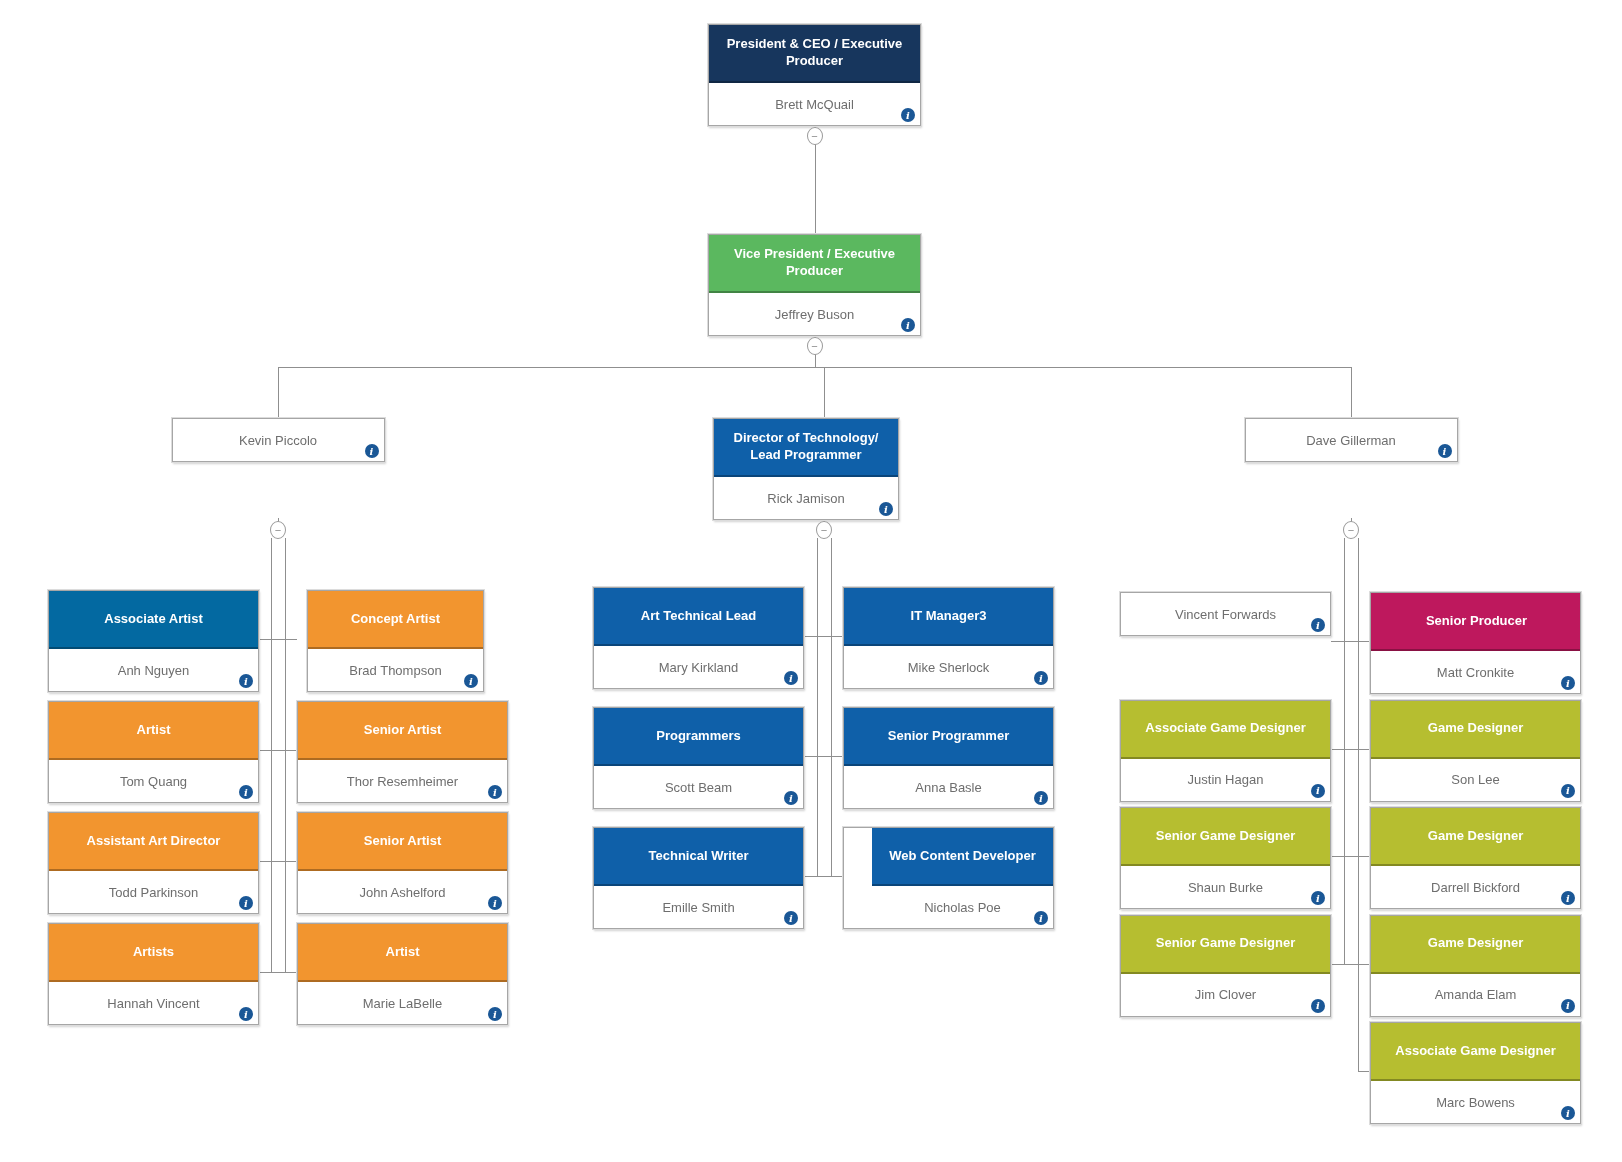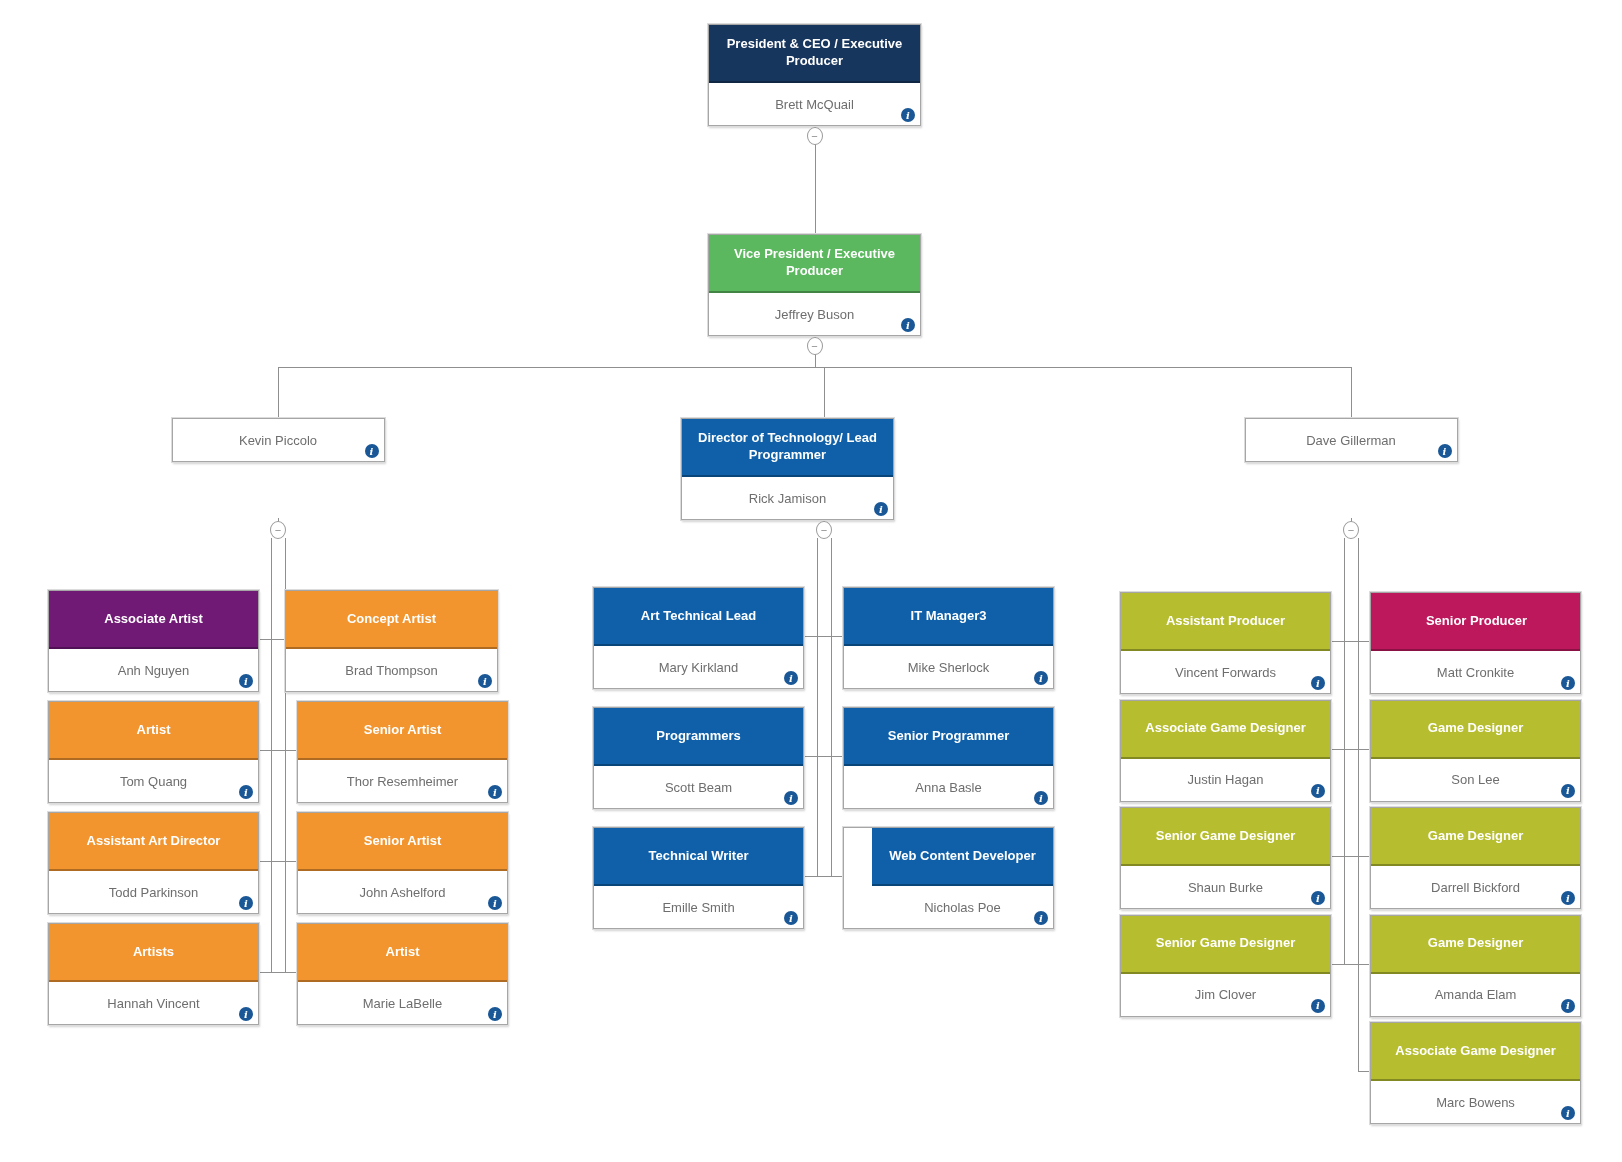--- a/index.html
+++ b/index.html
@@ -83,27 +83,27 @@
       <div class="node" style="left: 708px; top: 234px; width: 213px;">
     <div class="node-head" style="background: rgb(91, 184, 95);">Vice President / Executive Producer</div>
     <div class="node-body">
       <span class="node-person">Jeffrey Buson</span>
       <span class="info" style="background: rgb(26, 87, 150);">i</span>
     </div>
   </div>
       <div class="toggle" style="left: 806.5px; top: 127px;">−</div>
       <div class="toggle" style="left: 806.5px; top: 337px;">−</div>
       <div class="node" style="left: 48px; top: 590px; width: 211px;">
-    <div class="node-head" style="background: #701a75;">Associate Artist</div>
+    <div class="node-head" style="background: #0369a1;">Associate Artist</div>
     <div class="node-body">
       <span class="node-person">Anh Nguyen</span>
       <span class="info" style="background: rgb(26, 87, 150);">i</span>
     </div>
   </div>
-      <div class="node" style="left: 285px; top: 590px; width: 213px;">
+      <div class="node" style="left: 307px; top: 590px; width: 177px;">
     <div class="node-head" style="background: rgb(242, 149, 47);">Concept Artist</div>
     <div class="node-body">
       <span class="node-person">Brad Thompson</span>
       <span class="info" style="background: rgb(26, 87, 150);">i</span>
     </div>
   </div>
       <div class="node" style="left: 48px; top: 701px; width: 211px;">
     <div class="node-head" style="background: rgb(242, 149, 47);">Artist</div>
     <div class="node-body">
       <span class="node-person">Tom Quang</span>
@@ -187,30 +187,29 @@
       <span class="info" style="background: rgb(26, 87, 150);">i</span>
     </div>
   </div>
       <div class="node" style="left: 843px; top: 827px; width: 211px; padding-left: 28px;">
     <div class="node-head" style="background: rgb(15, 96, 169);">Web Content Developer</div>
     <div class="node-body">
       <span class="node-person">Nicholas Poe</span>
       <span class="info" style="background: rgb(26, 87, 150);">i</span>
     </div>
   </div>
-      <div class="node" style="left: 681px; top: 418px; width: 213px;">
+      <div class="node" style="left: 713px; top: 418px; width: 186px;">
     <div class="node-head" style="background: rgb(15, 96, 169);">Director of Technology/ Lead Programmer</div>
     <div class="node-body">
       <span class="node-person">Rick Jamison</span>
       <span class="info" style="background: rgb(26, 87, 150);">i</span>
     </div>
   </div>
       <div class="toggle" style="left: 816px; top: 521px;">−</div>
       <div class="node" style="left: 1120px; top: 592px; width: 211px;">
-    <div class="node-head" style="background: rgb(182, 190, 48);">Assistant Producer</div>
     <div class="node-body">
       <span class="node-person">Vincent Forwards</span>
       <span class="info" style="background: rgb(26, 87, 150);">i</span>
     </div>
   </div>
       <div class="node" style="left: 1370px; top: 592px; width: 211px;">
     <div class="node-head" style="background: #be185d; padding-left: 12px;">Senior Producer</div>
     <div class="node-body">
       <span class="node-person">Matt Cronkite</span>
       <span class="info" style="background: rgb(26, 87, 150);">i</span>

